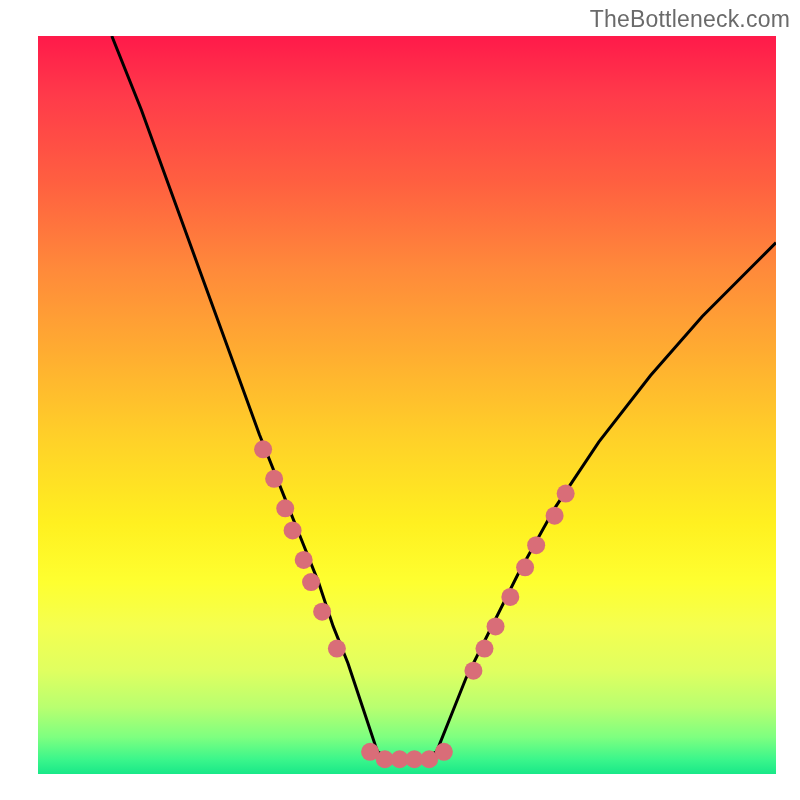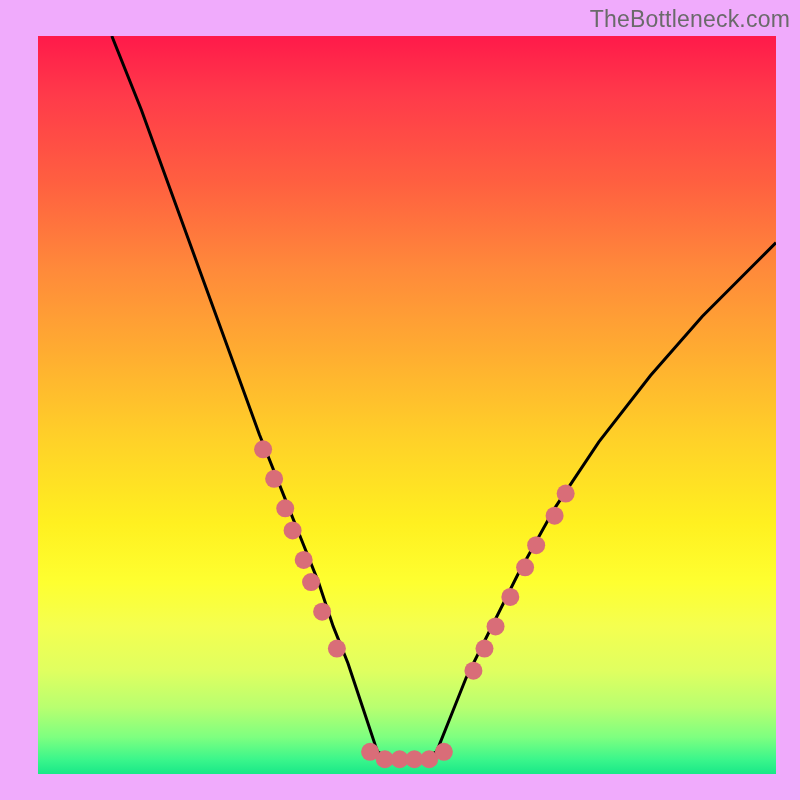--- a/index.html
+++ b/index.html
@@ -10,21 +10,21 @@
     background: #000;
     overflow: hidden;
     font-family: Arial, Helvetica, sans-serif;
   }
   .frame {
     position: absolute;
     left: 0;
     top: 0;
     width: 800px;
     height: 800px;
-    background: #f0abfc;
+    background: #ffffff;
   }
   .plot {
     position: absolute;
     left: 38px;
     top: 36px;
     width: 738px;
     height: 738px;
     overflow: hidden;
   }
   .gradient {

